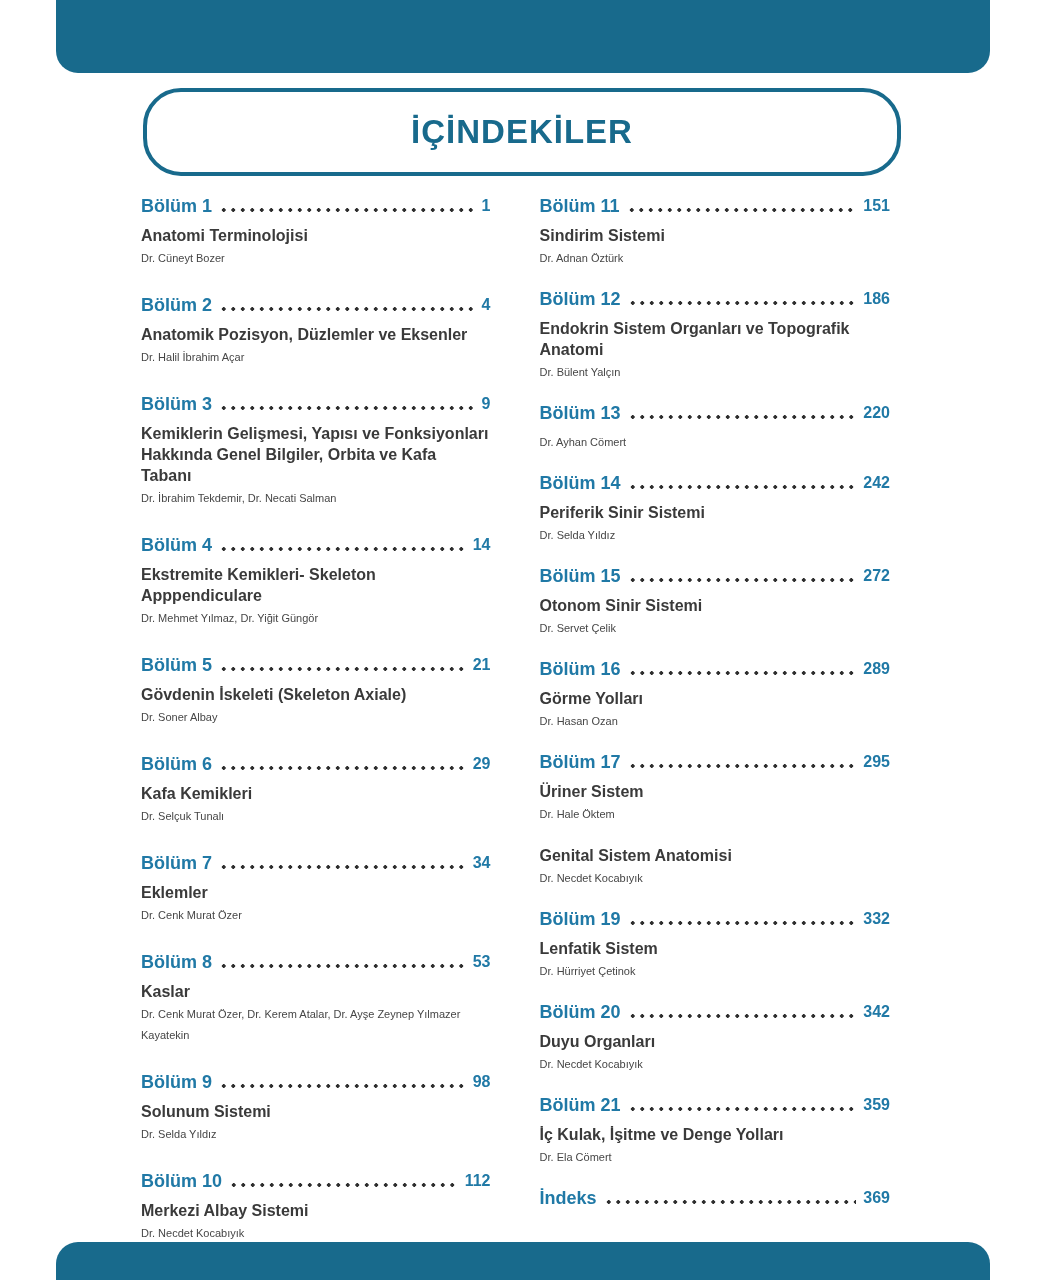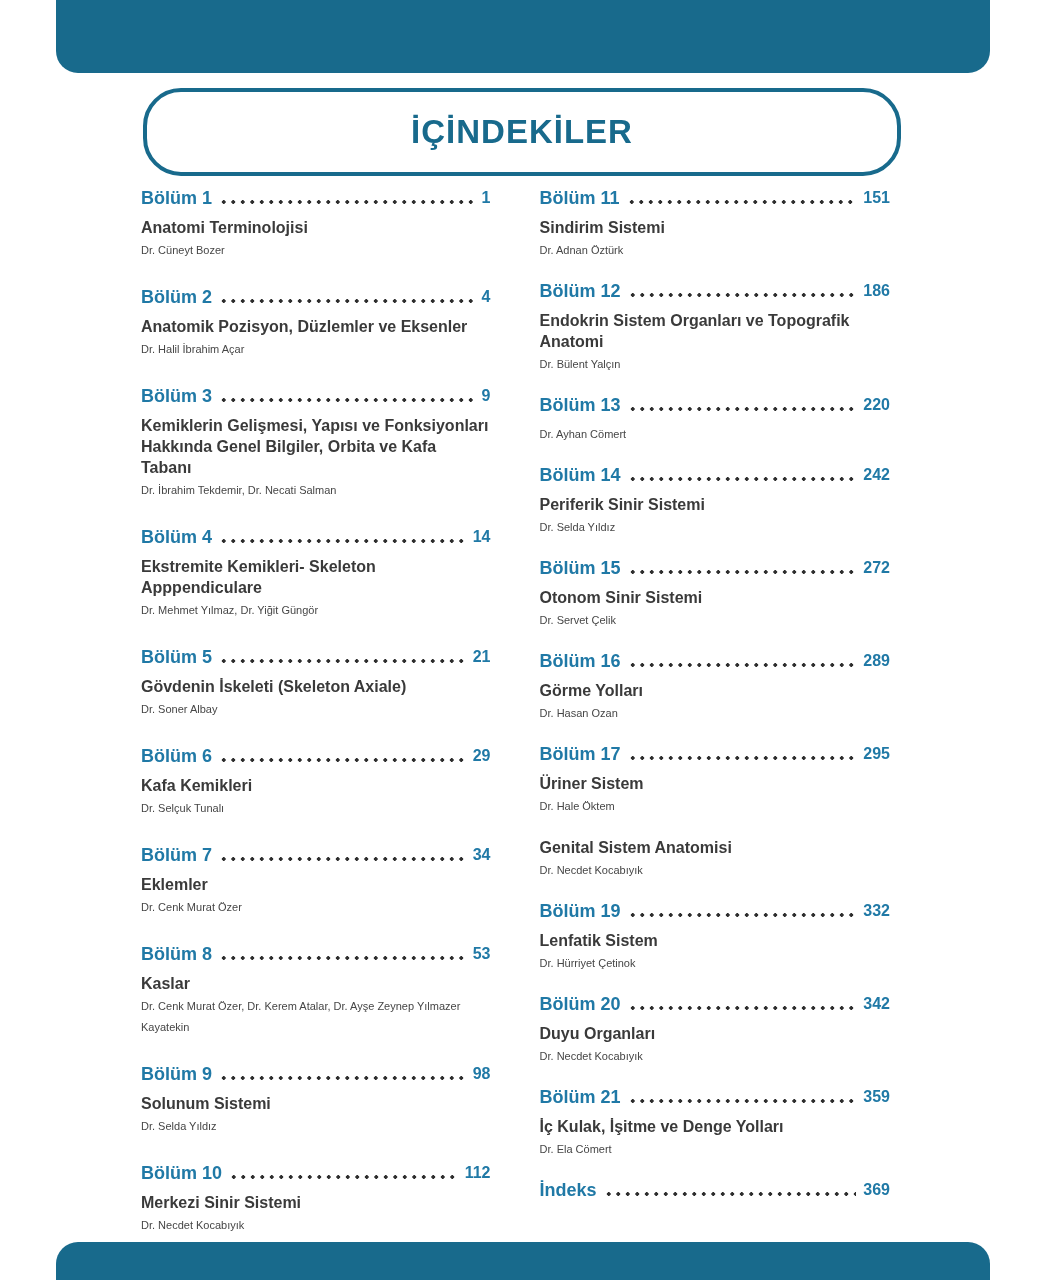--- a/index.html
+++ b/index.html
@@ -46,21 +46,21 @@
   }
   .title-box h1 {
     margin: 10px;
     font-size: 33px;
     font-weight: bold;
     letter-spacing: 1px;
     color: var(--teal-bar);
   }
   .columns {
     position: absolute;
-    left: 141px; top: 188px;
+    left: 141px; top: 196px;
     width: 749px;
     display: flex;
     gap: 49px;
   }
   .col { width: 356px; }
   .col-right { width: 357px; }
 
   .entry { margin-bottom: 26px; }
   .col-right .entry { margin-bottom: 20px; }
 
@@ -196,21 +196,21 @@
         </div>
         <div class="ctitle">Solunum Sistemi</div>
         <div class="authors">Dr. Selda Yıldız</div>
       </div>
       <div class="entry">
         <div class="row">
           <span class="chapter">Bölüm 10</span>
           <span class="leader"></span>
           <span class="pagenum">112</span>
         </div>
-        <div class="ctitle">Merkezi Sinir Sistemi</div>
+        <div class="ctitle">Merkezi Albay Sistemi</div>
         <div class="authors">Dr. Necdet Kocabıyık</div>
       </div>
     </div>
   <div class="col col-right" id="col-right">
       <div class="entry">
         <div class="row">
           <span class="chapter">Bölüm 11</span>
           <span class="leader"></span>
           <span class="pagenum">151</span>
         </div>

